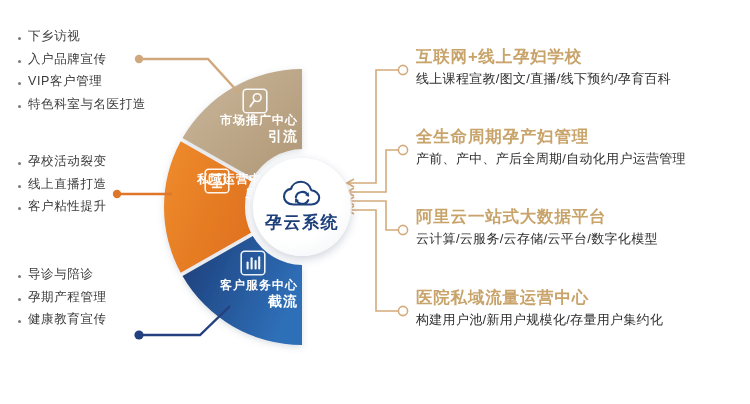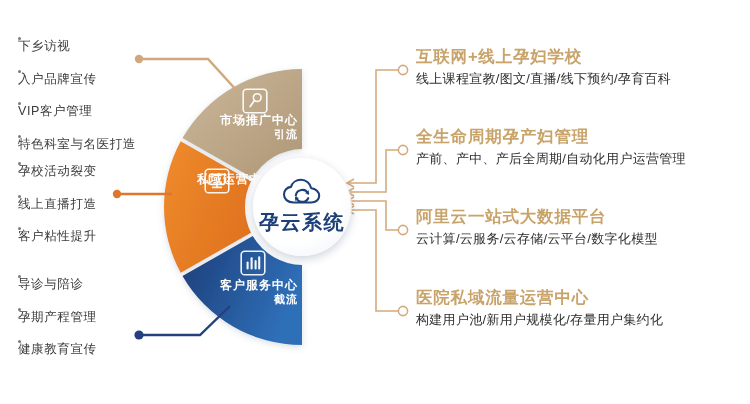--- a/index.html
+++ b/index.html
@@ -9,62 +9,62 @@
     font-family:"Liberation Sans","DejaVu Sans",sans-serif;
     -webkit-font-smoothing:antialiased;
   }
   .stage{position:absolute;left:0;top:0;width:750px;height:404px;}
 
   
   .bullets{position:absolute;left:18px;}
   .bullets .row{
     display:flex;align-items:flex-start;
     font-size:12.5px;color:#3b3b3b;line-height:1.0;
-    margin-bottom:10px;white-space:nowrap;flex-direction:column;
+    margin-bottom:10px;white-space:nowrap;
   }
   .bullets .dot{
     width:3px;height:3px;border-radius:50%;background:#7a7a7a;
     margin:7px 7px 0 0;flex:0 0 auto;
   }
   .bullets .txt{letter-spacing:.6px;}
 
   #group-1{top:30px;}
   #group-2{top:155px;}
   #group-3{top:268px;}
 
   
   #fan-svg{position:absolute;left:0;top:0;}
 
   
   .wedge-label{
     position:absolute;text-align:right;color:#ffffff;
     font-weight:bold;line-height:1.25;pointer-events:none;
   }
   .wedge-label .main{font-size:12px;letter-spacing:1px;display:block;}
-  .wedge-label .sub{font-size:11px;letter-spacing:1px;display:block;}
+  .wedge-label .sub{font-size:14px;letter-spacing:1px;display:block;}
   #label-market{left:188px;top:113px;width:110px;}
   #label-private{left:160px;top:172px;width:115px;}
   #label-service{left:186px;top:278px;width:112px;}
 
   
   .wedge-icon{position:absolute;width:26px;height:26px;}
   #icon-market{left:242px;top:88px;}
   #icon-private{left:204px;top:168px;}
   #icon-service{left:240px;top:250px;}
 
   
   #core-circle{
     position:absolute;left:253px;top:158px;width:98px;height:98px;
     border-radius:50%;
     background:radial-gradient(circle at 38% 32%,#ffffff 0%,#ffffff 58%,#eef1f5 100%);
     box-shadow:0 3px 10px rgba(30,50,90,.22), 0 0 0 1px rgba(255,255,255,.9);
     display:flex;flex-direction:column;align-items:center;justify-content:center;
   }
   #core-title{
-    font-size:20px;font-weight:bold;color:#1d3f7a;letter-spacing:1.5px;
+    font-size:17px;font-weight:bold;color:#1d3f7a;letter-spacing:1.5px;
     margin-top:1px;
   }
 
   
   .right-item{position:absolute;left:416px;width:336px;}
   .right-item .head{
     font-size:16.5px;font-weight:bold;color:#c8a36a;letter-spacing:.8px;
     white-space:nowrap;line-height:1.1;
   }
   .right-item .sub{

